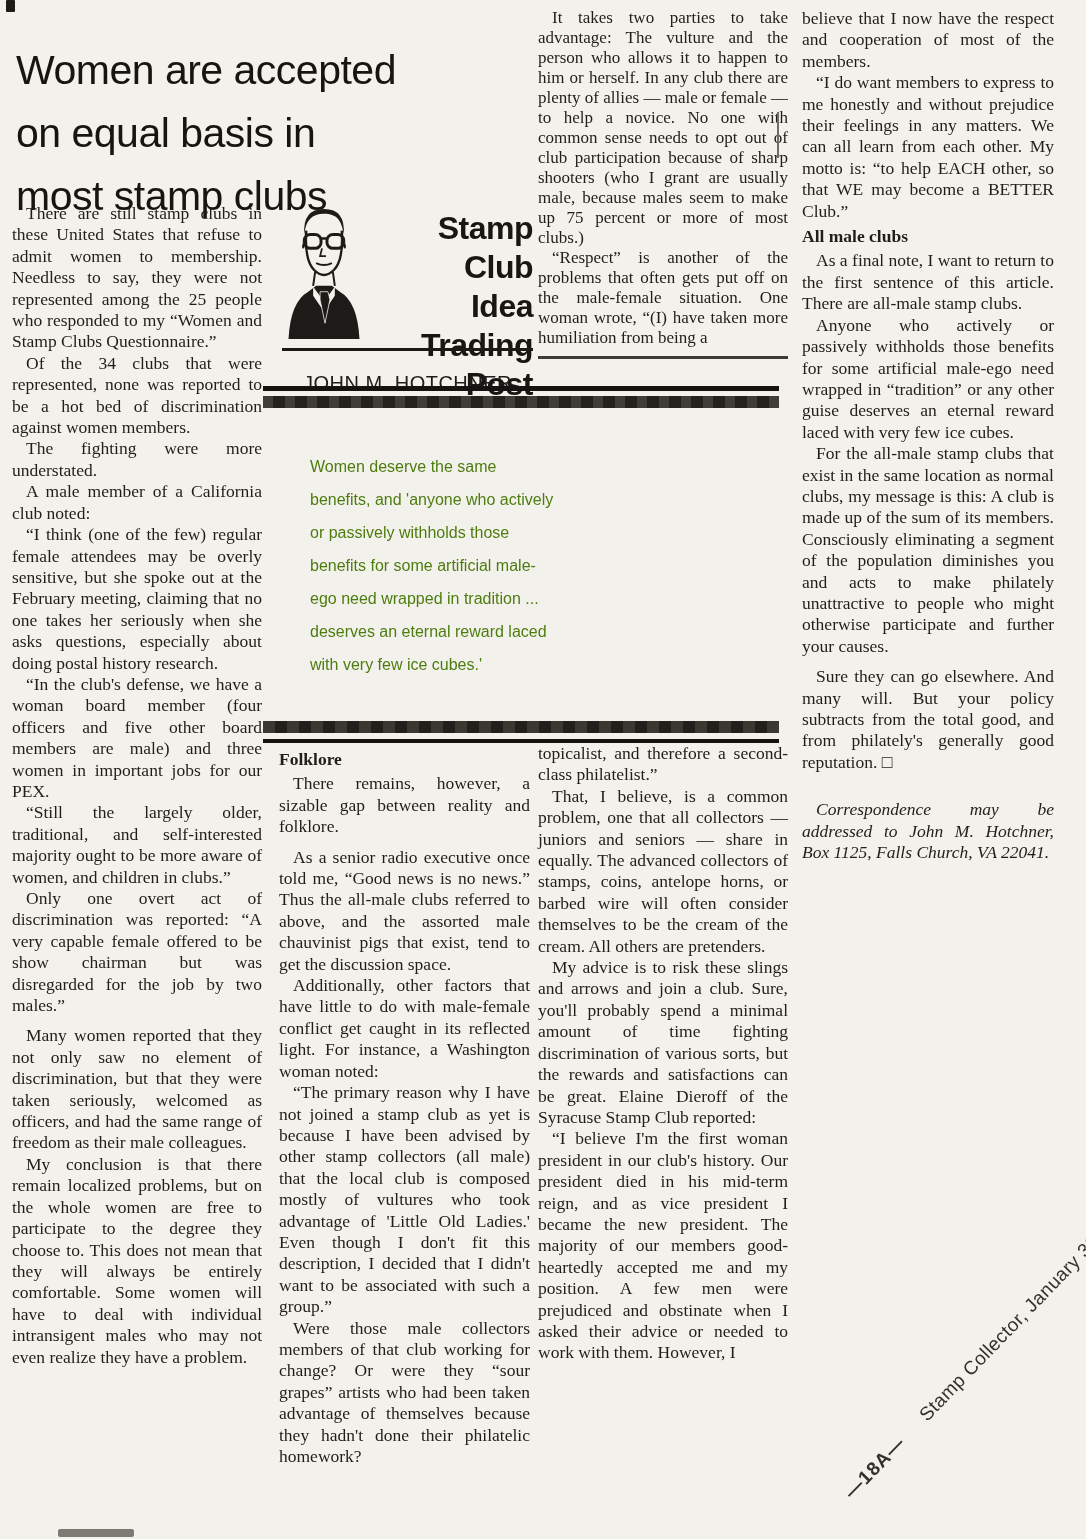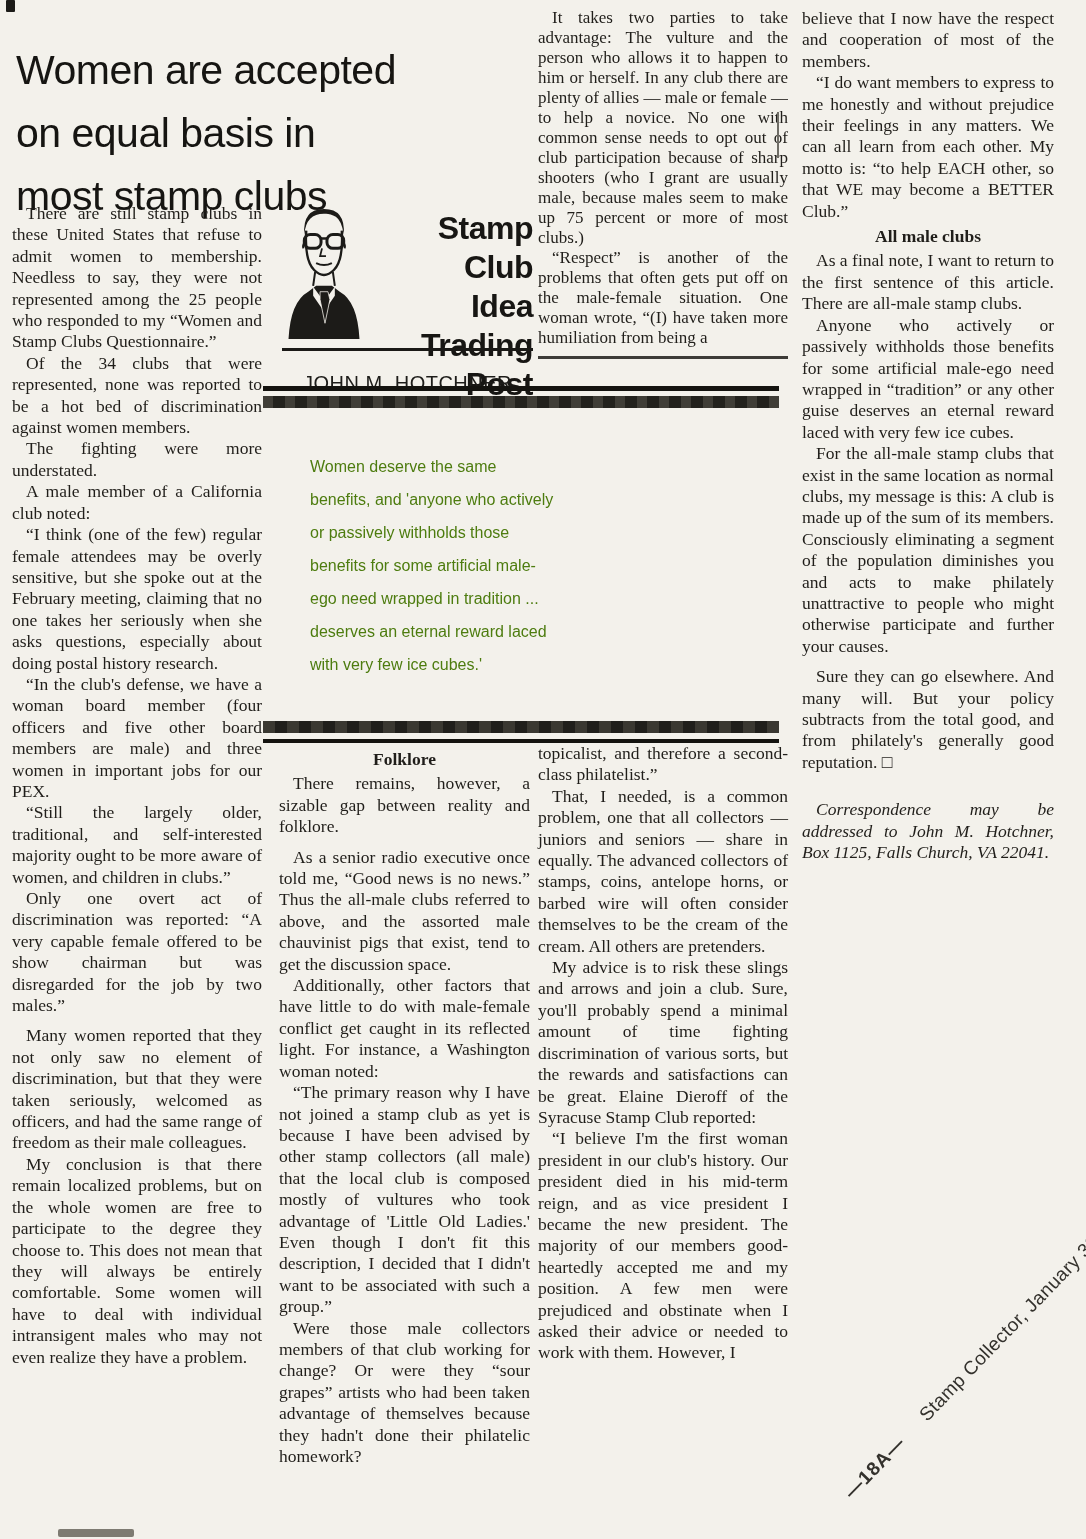--- a/index.html
+++ b/index.html
@@ -14,21 +14,21 @@
     font-family:"Liberation Sans", sans-serif;
     font-size:41px;line-height:63px;letter-spacing:-0.5px;
     color:#161512;white-space:pre-line;font-weight:400;
   }
   
   .col{position:absolute;text-align:justify;font-size:17.5px;line-height:21.4px;}
   .col p{margin:0;text-indent:14px;}
   .col p.noind{text-indent:0;}
   .col p.sp{margin-top:9px;}
   .col p.ital{font-style:italic;}
-  .sec-head{font-weight:bold;text-align:center;text-indent:0 !important;margin:4px 0 3px !important;}
+  .sec-head{font-weight:bold;text-align:left;text-indent:0 !important;margin:4px 0 3px !important;}
   .col1{left:12px;top:203px;width:250px;}
   .col2{left:279px;top:745px;width:251px;}
   .col3t{left:538px;top:8px;width:250px;height:380px;overflow:hidden;font-size:17px;line-height:20px;}
   .col3b{left:538px;top:743px;width:250px;}
   .col4{left:802px;top:8px;width:252px;}
   .corr{margin-top:26px !important;font-style:italic;}
   
   .masthead{position:absolute;left:282px;top:203px;width:251px;display:flex;}
   .portrait{width:84px;height:138px;flex:0 0 auto;}
   .mh-title{
@@ -146,21 +146,21 @@
     <p>Were those male collectors members of that club working for change? Or were they “sour grapes” artists who had been taken advantage of themselves because they hadn't done their philatelic homework?</p>
   </div>
 
   <div class="col col3t">
     <p>It takes two parties to take advantage: The vulture and the person who allows it to happen to him or herself. In any club there are plenty of allies — male or female — to help a novice. No one with common sense needs to opt out of club participation because of sharp shooters (who I grant are usually male, because males seem to make up 75 percent or more of most clubs.)</p>
     <p>“Respect” is another of the problems that often gets put off on the male-female situation. One woman wrote, “(I) have taken more humiliation from being a</p>
   </div>
 
   <div class="col col3b">
     <p class="noind">topicalist, and therefore a second-class philatelist.”</p>
-    <p>That, I needed, is a common problem, one that all collectors — juniors and seniors — share in equally. The advanced collectors of stamps, coins, antelope horns, or barbed wire will often consider themselves to be the cream of the cream. All others are pretenders.</p>
+    <p>That, I believe, is a common problem, one that all collectors — juniors and seniors — share in equally. The advanced collectors of stamps, coins, antelope horns, or barbed wire will often consider themselves to be the cream of the cream. All others are pretenders.</p>
     <p>My advice is to risk these slings and arrows and join a club. Sure, you'll probably spend a minimal amount of time fighting discrimination of various sorts, but the rewards and satisfactions can be great. Elaine Dieroff of the Syracuse Stamp Club reported:</p>
     <p>“I believe I'm the first woman president in our club's history. Our president died in his mid-term reign, and as vice president I became the new president. The majority of our members good-heartedly accepted me and my position. A few men were prejudiced and obstinate when I asked their advice or needed to work with them. However, I</p>
   </div>
 
   <div class="col col4">
     <p class="noind">believe that I now have the respect and cooperation of most of the members.</p>
     <p>“I do want members to express to me honestly and without prejudice their feelings in any matters. We can all learn from each other. My motto is: “to help EACH other, so that WE may become a BETTER Club.”</p>
     <p class="sec-head">All male clubs</p>
     <p>As a final note, I want to return to the first sentence of this article. There are all-male stamp clubs.</p>
     <p>Anyone who actively or passively withholds those benefits for some artificial male-ego need wrapped in “tradition” or any other guise deserves an eternal reward laced with very few ice cubes.</p>

